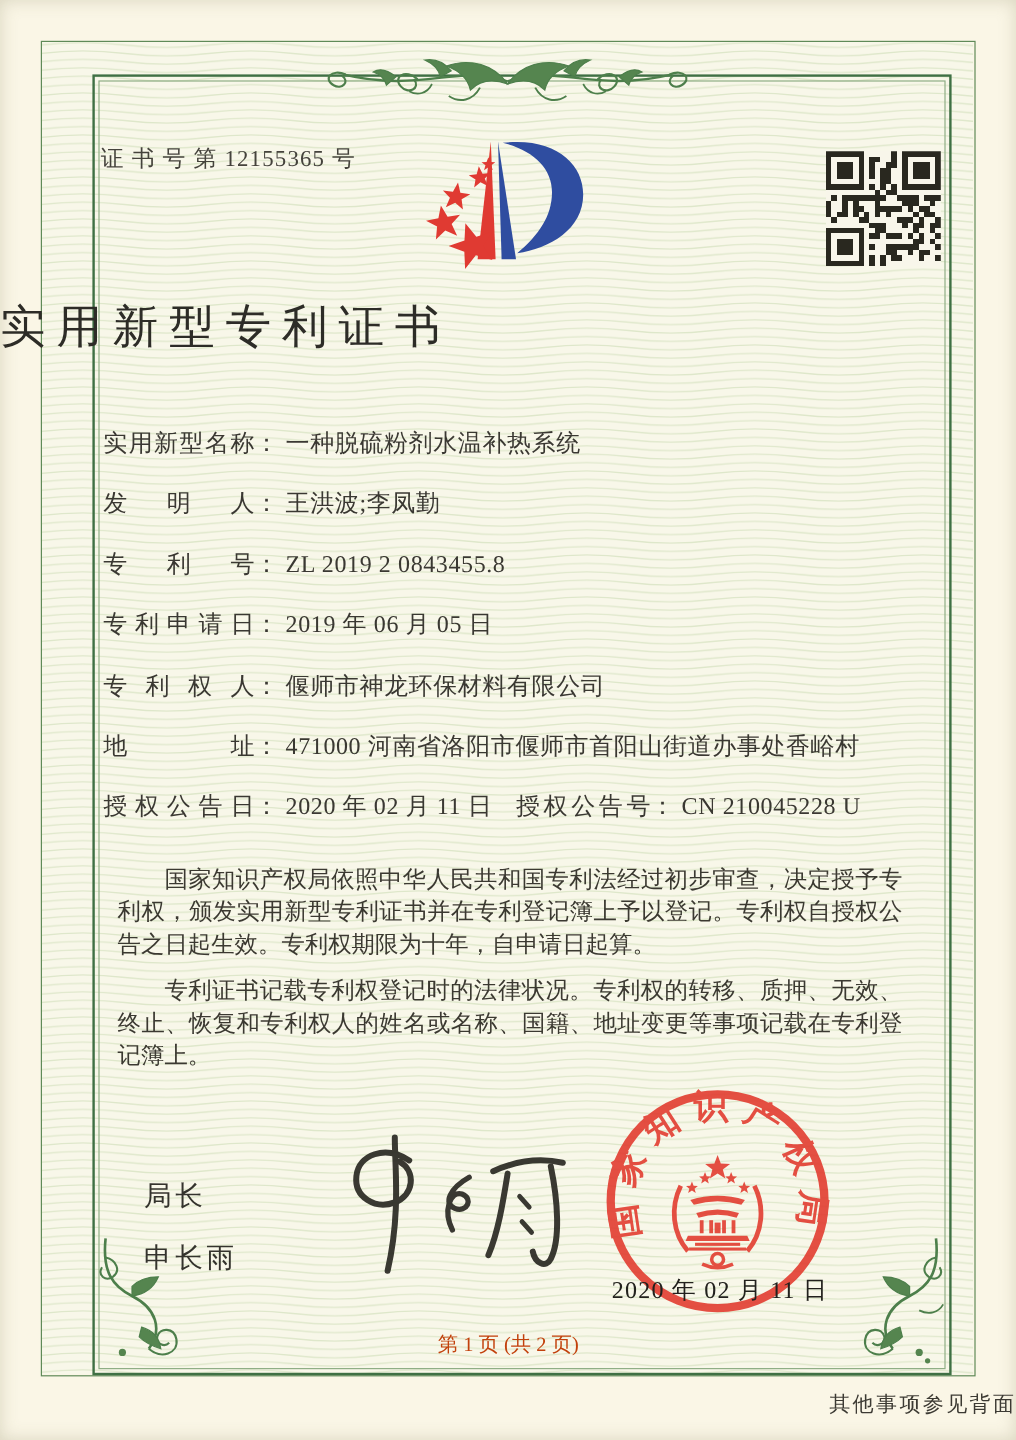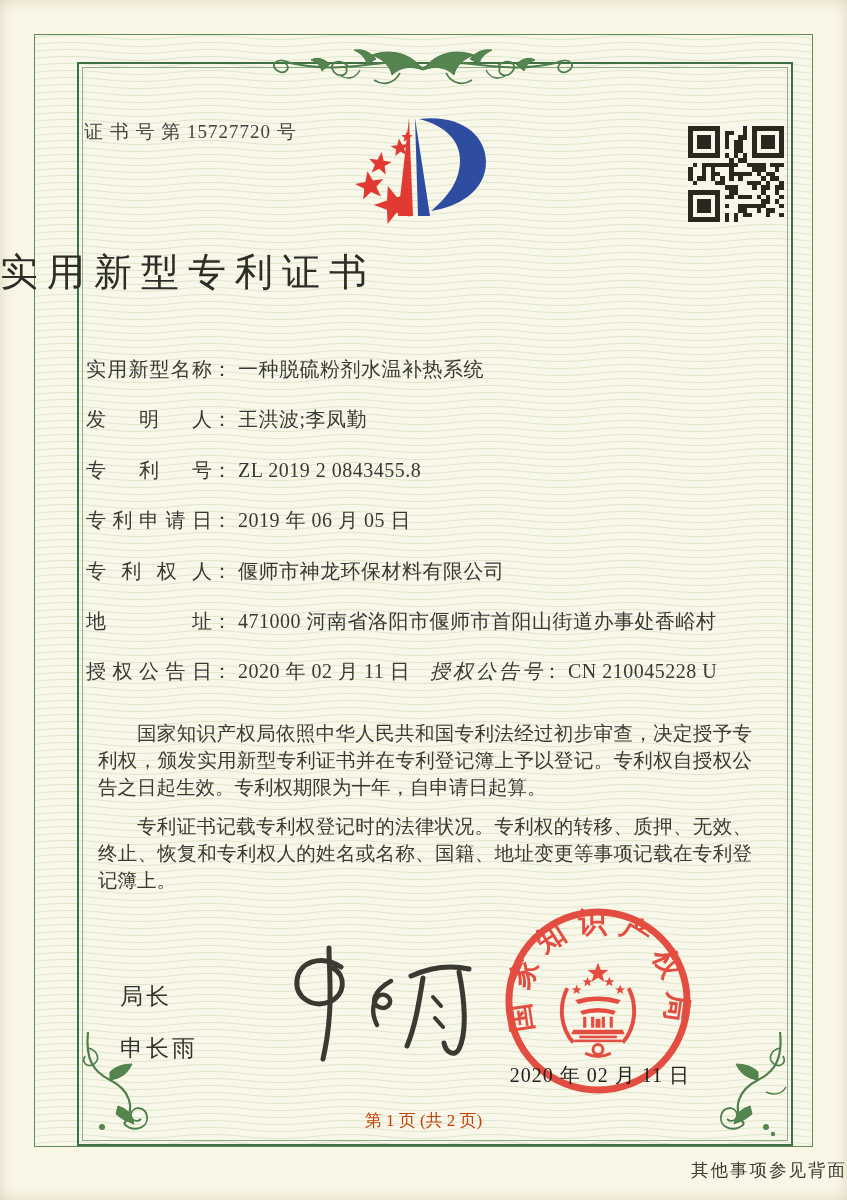--- a/index.html
+++ b/index.html
@@ -95,21 +95,21 @@
     <g transform="translate(80,0) scale(-1,1)" stroke="#4d7f4b" fill="none" stroke-width="2.2">
       <path d="M70,4 C73,32 64,44 48,52 C28,62 22,80 34,96"></path>
       <path d="M34,96 c-10,9 -25,4 -23,-8 c2,-10 14,-10 16,-2 c1,6 -6,9 -10,5" stroke-width="1.8"></path>
       <path d="M48,52 q-16,-2 -22,-16 q14,0 22,8 z" fill="#55854f" stroke-width="1"></path>
       <path d="M40,78 q-14,4 -16,18 q12,-4 18,-10 z" fill="#55854f" stroke-width="1"></path>
       <path d="M70,20 c-9,2 -13,11 -6,16 c6,4 13,-1 9,-8" stroke-width="1.7"></path>
       <circle cx="56" cy="99" r="3" fill="#55854f" stroke="none"></circle>
     </g>
   </svg>
 
-  <div class="content cert-no" style="position:absolute;">证 书 号 第 15727720 号</div>
+  <div class="content cert-no" style="position:absolute;">证 书 号 第 12155365 号</div>
 
   <svg class="content logo" style="position:absolute;" width="150" height="126" viewBox="0 0 150 126">
     <defs>
       <path id="ministar" d="M0,-10 L2.6,-3.2 9.6,-3.1 4.1,1.2 6,8.1 0,4.1 -6,8.1 -4.1,1.2 -9.6,-3.1 -2.6,-3.2 Z"></path>
     </defs>
     <polygon points="57,8 46,106 61,106" fill="#e03a32"></polygon>
     <polygon points="63,8 66,106 78,106" fill="#2f4da0"></polygon>
     <path d="M67,9 C110,4 134,26 134,52 C134,81 106,97 79,101 C97,86 108,70 108,50 C108,30 92,15 67,9 Z" fill="#2f4da0"></path>
     <g fill="#e03a32">
       <use href="#ministar" transform="translate(42,95) scale(2.0) rotate(-18)"></use>
@@ -273,21 +273,21 @@
     </div>
     <div class="field-row">
       <span class="flabel">专利权人</span><span class="fcolon">：</span><span class="fvalue">偃师市神龙环保材料有限公司</span>
     </div>
     <div class="field-row">
       <span class="flabel">地址</span><span class="fcolon">：</span><span class="fvalue">471000 河南省洛阳市偃师市首阳山街道办事处香峪村</span>
     </div>
     <div class="field-row">
       <span class="flabel">授权公告日</span><span class="fcolon">：</span><span class="fvalue">2020 年 02 月 11 日</span>
       <span class="second-pair">
-        <span class="flabel" style="width:112px;font-style:italic;">授权公告号</span><span class="fcolon">：</span><span class="fvalue">CN 210045228 U</span>
+        <span class="flabel" style="width:112px;">授权公告号</span><span class="fcolon">：</span><span class="fvalue">CN 210045228 U</span>
       </span>
     </div>
   </div>
 
   <div class="content law" style="position:absolute;">
     <p>国家知识产权局依照中华人民共和国专利法经过初步审查，决定授予专利权，颁发实用新型专利证书并在专利登记簿上予以登记。专利权自授权公告之日起生效。专利权期限为十年，自申请日起算。</p>
     <p>专利证书记载专利权登记时的法律状况。专利权的转移、质押、无效、终止、恢复和专利权人的姓名或名称、国籍、地址变更等事项记载在专利登记簿上。</p>
   </div>
 
   <div class="content officer" style="position:absolute;">

